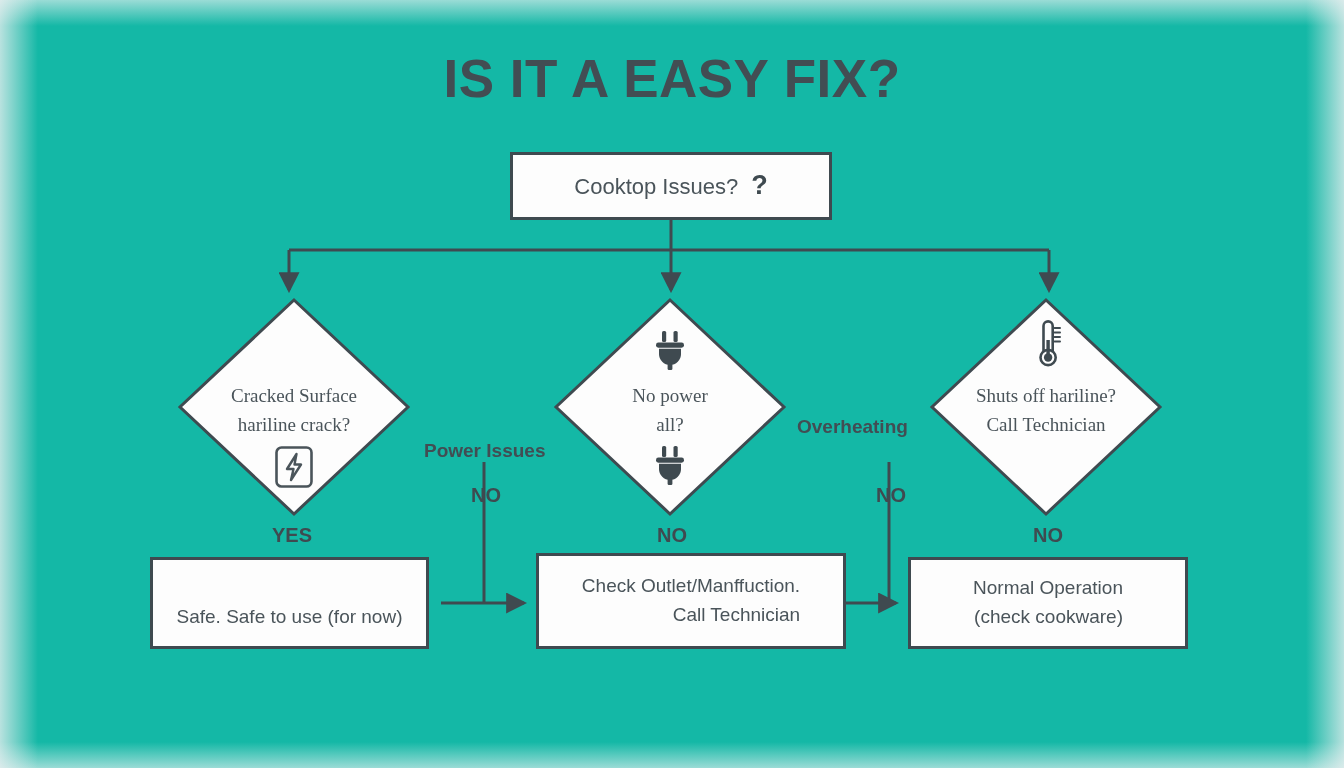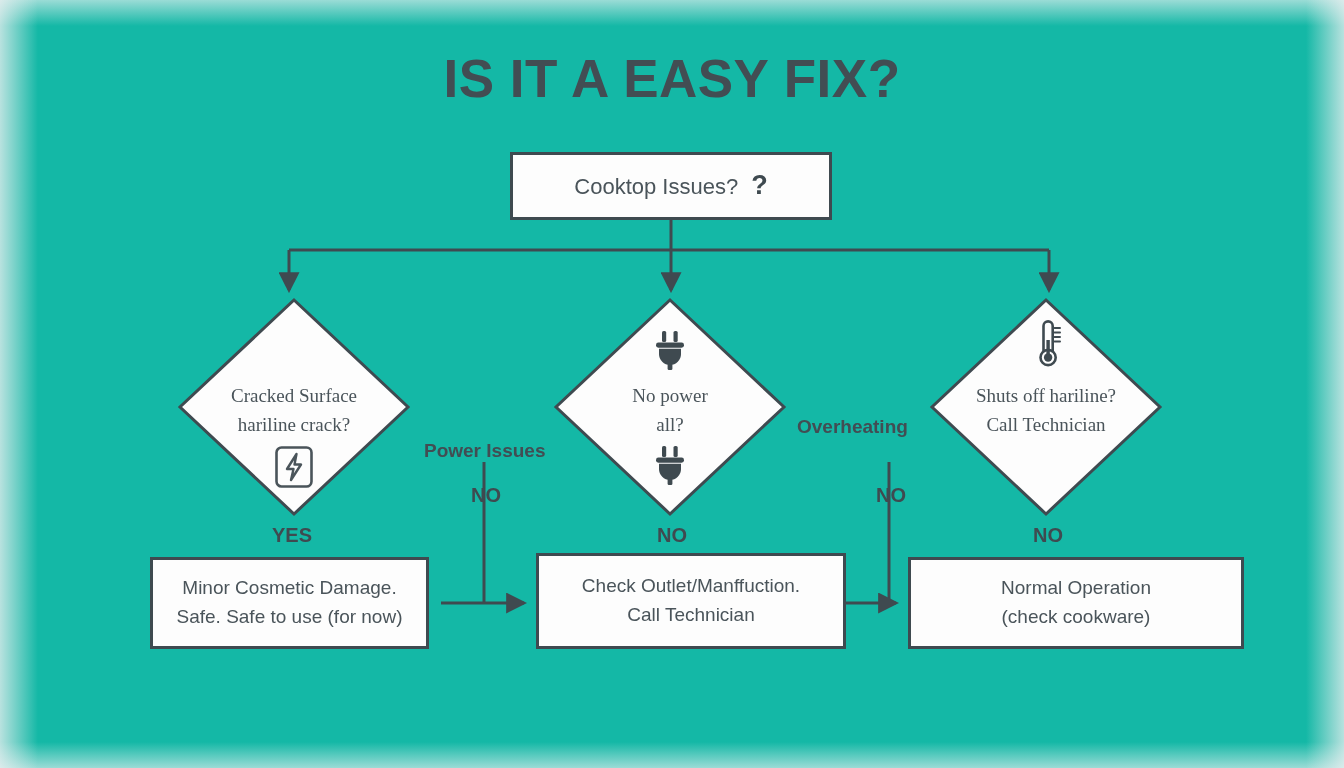--- a/index.html
+++ b/index.html
@@ -45,21 +45,21 @@
   }
 
   .node-box {
     position: absolute;
     box-sizing: border-box;
     border: 3px solid #3f4a50;
     background: #fdfdfd;
     display: flex;
     align-items: center;
     justify-content: center;
-    text-align: center;
+    text-align: right;
     color: #4a545a;
     font-size: 19px;
     line-height: 1.52;
   }
   .node-box .inner { padding: 0 10px; }
 
   #root-box {
     left: 510px;
     top: 152px;
     width: 322px;
@@ -68,21 +68,21 @@
   }
   #root-box .qmark {
     font-size: 27px;
     font-weight: bold;
     margin-left: 13px;
     color: #3f4a50;
   }
 
   #term-left   { left: 150px; top: 557px; width: 279px; height: 92px; }
   #term-mid    { left: 536px; top: 553px; width: 310px; height: 96px; }
-  #term-right  { left: 908px; top: 557px; width: 336px; height: 92px; }
+  #term-right  { left: 908px; top: 557px; width: 280px; height: 92px; }
 
   
   .diamond-wrap { position: absolute; }
   .diamond-wrap svg { display: block; overflow: visible; }
   .diamond-text {
     position: absolute;
     left: 0;
     width: 100%;
     text-align: center;
     color: #4a545a;
@@ -236,21 +236,21 @@
 
   <div class="yn-label" style="left: 471px; top: 484px;">NO</div>
   <div class="yn-label" style="left: 876px; top: 484px;">NO</div>
 
   <div class="yn-label" style="left: 272px; top: 524px;">YES</div>
   <div class="yn-label" style="left: 657px; top: 524px;">NO</div>
   <div class="yn-label" style="left: 1033px; top: 524px;">NO</div>
 
   <div class="node-box" id="term-left">
     <span class="inner">
-      <span>Minor Cosmetic Damage.</span><br>
+      <br>
       <span>Safe. Safe to use (for now)</span>
     </span>
   </div>
 
   <div class="node-box" id="term-mid">
     <span class="inner">
       <span>Check Outlet/Manffuction.</span><br>
       <span>Call Technician</span>
     </span>
   </div>

